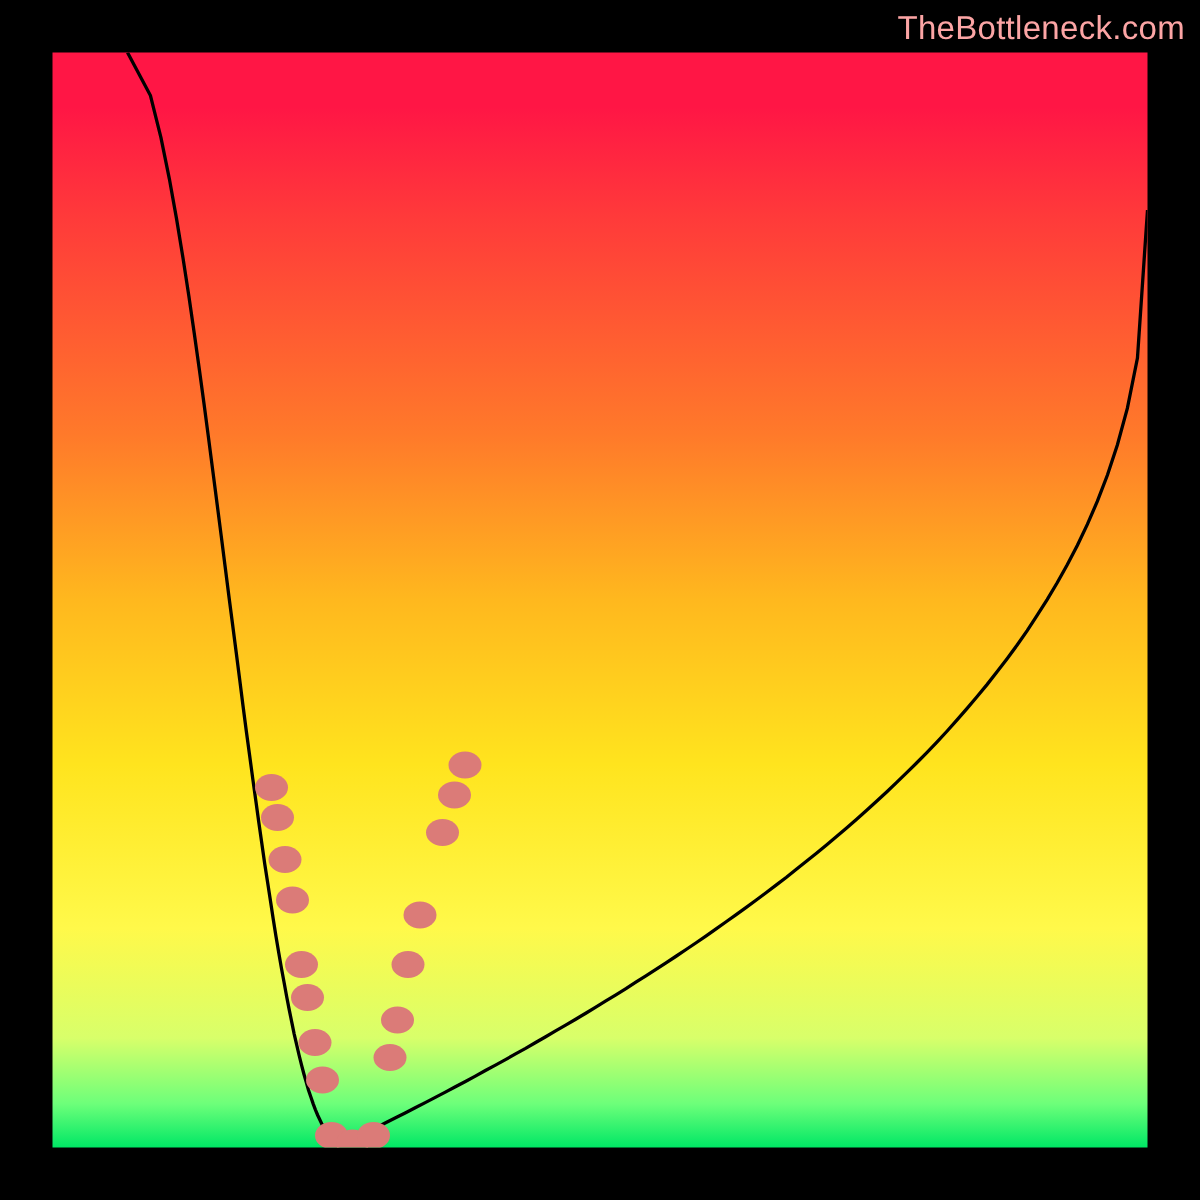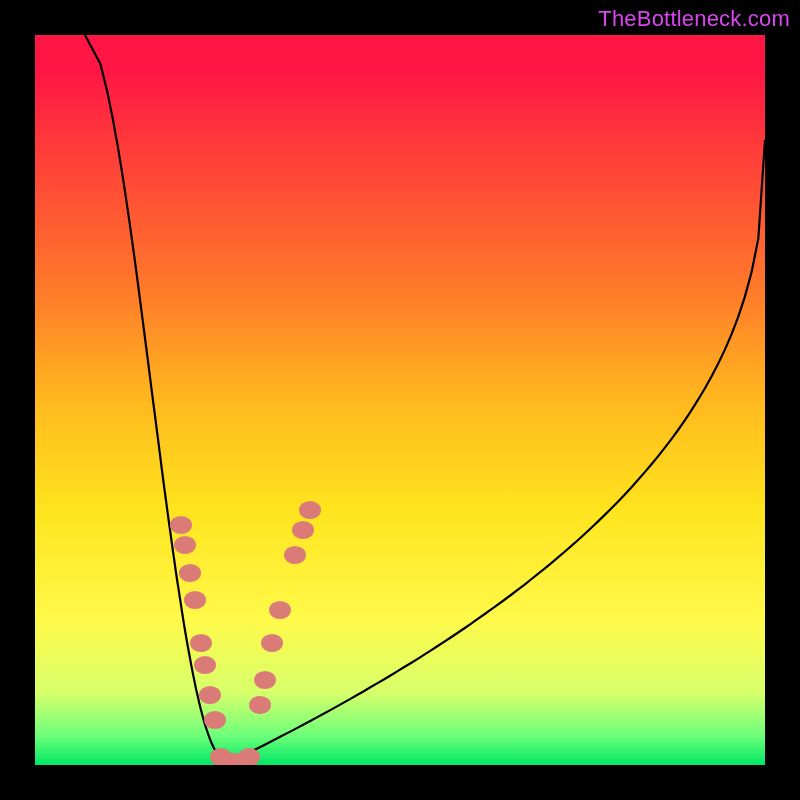--- a/index.html
+++ b/index.html
@@ -42,21 +42,21 @@
     left: 0;
     top: 0;
     width: 730px;
     height: 730px;
     pointer-events: none;
   }
   #watermark {
     position: absolute;
     top: 6px;
     right: 10px;
-    color: #d946ef;
+    color: #fca5a5;
     font-size: 22px;
     font-weight: 500;
     letter-spacing: 0.2px;
     user-select: none;
   }
 </style>
 </head>
 <body>
 
 <div id="frame">

